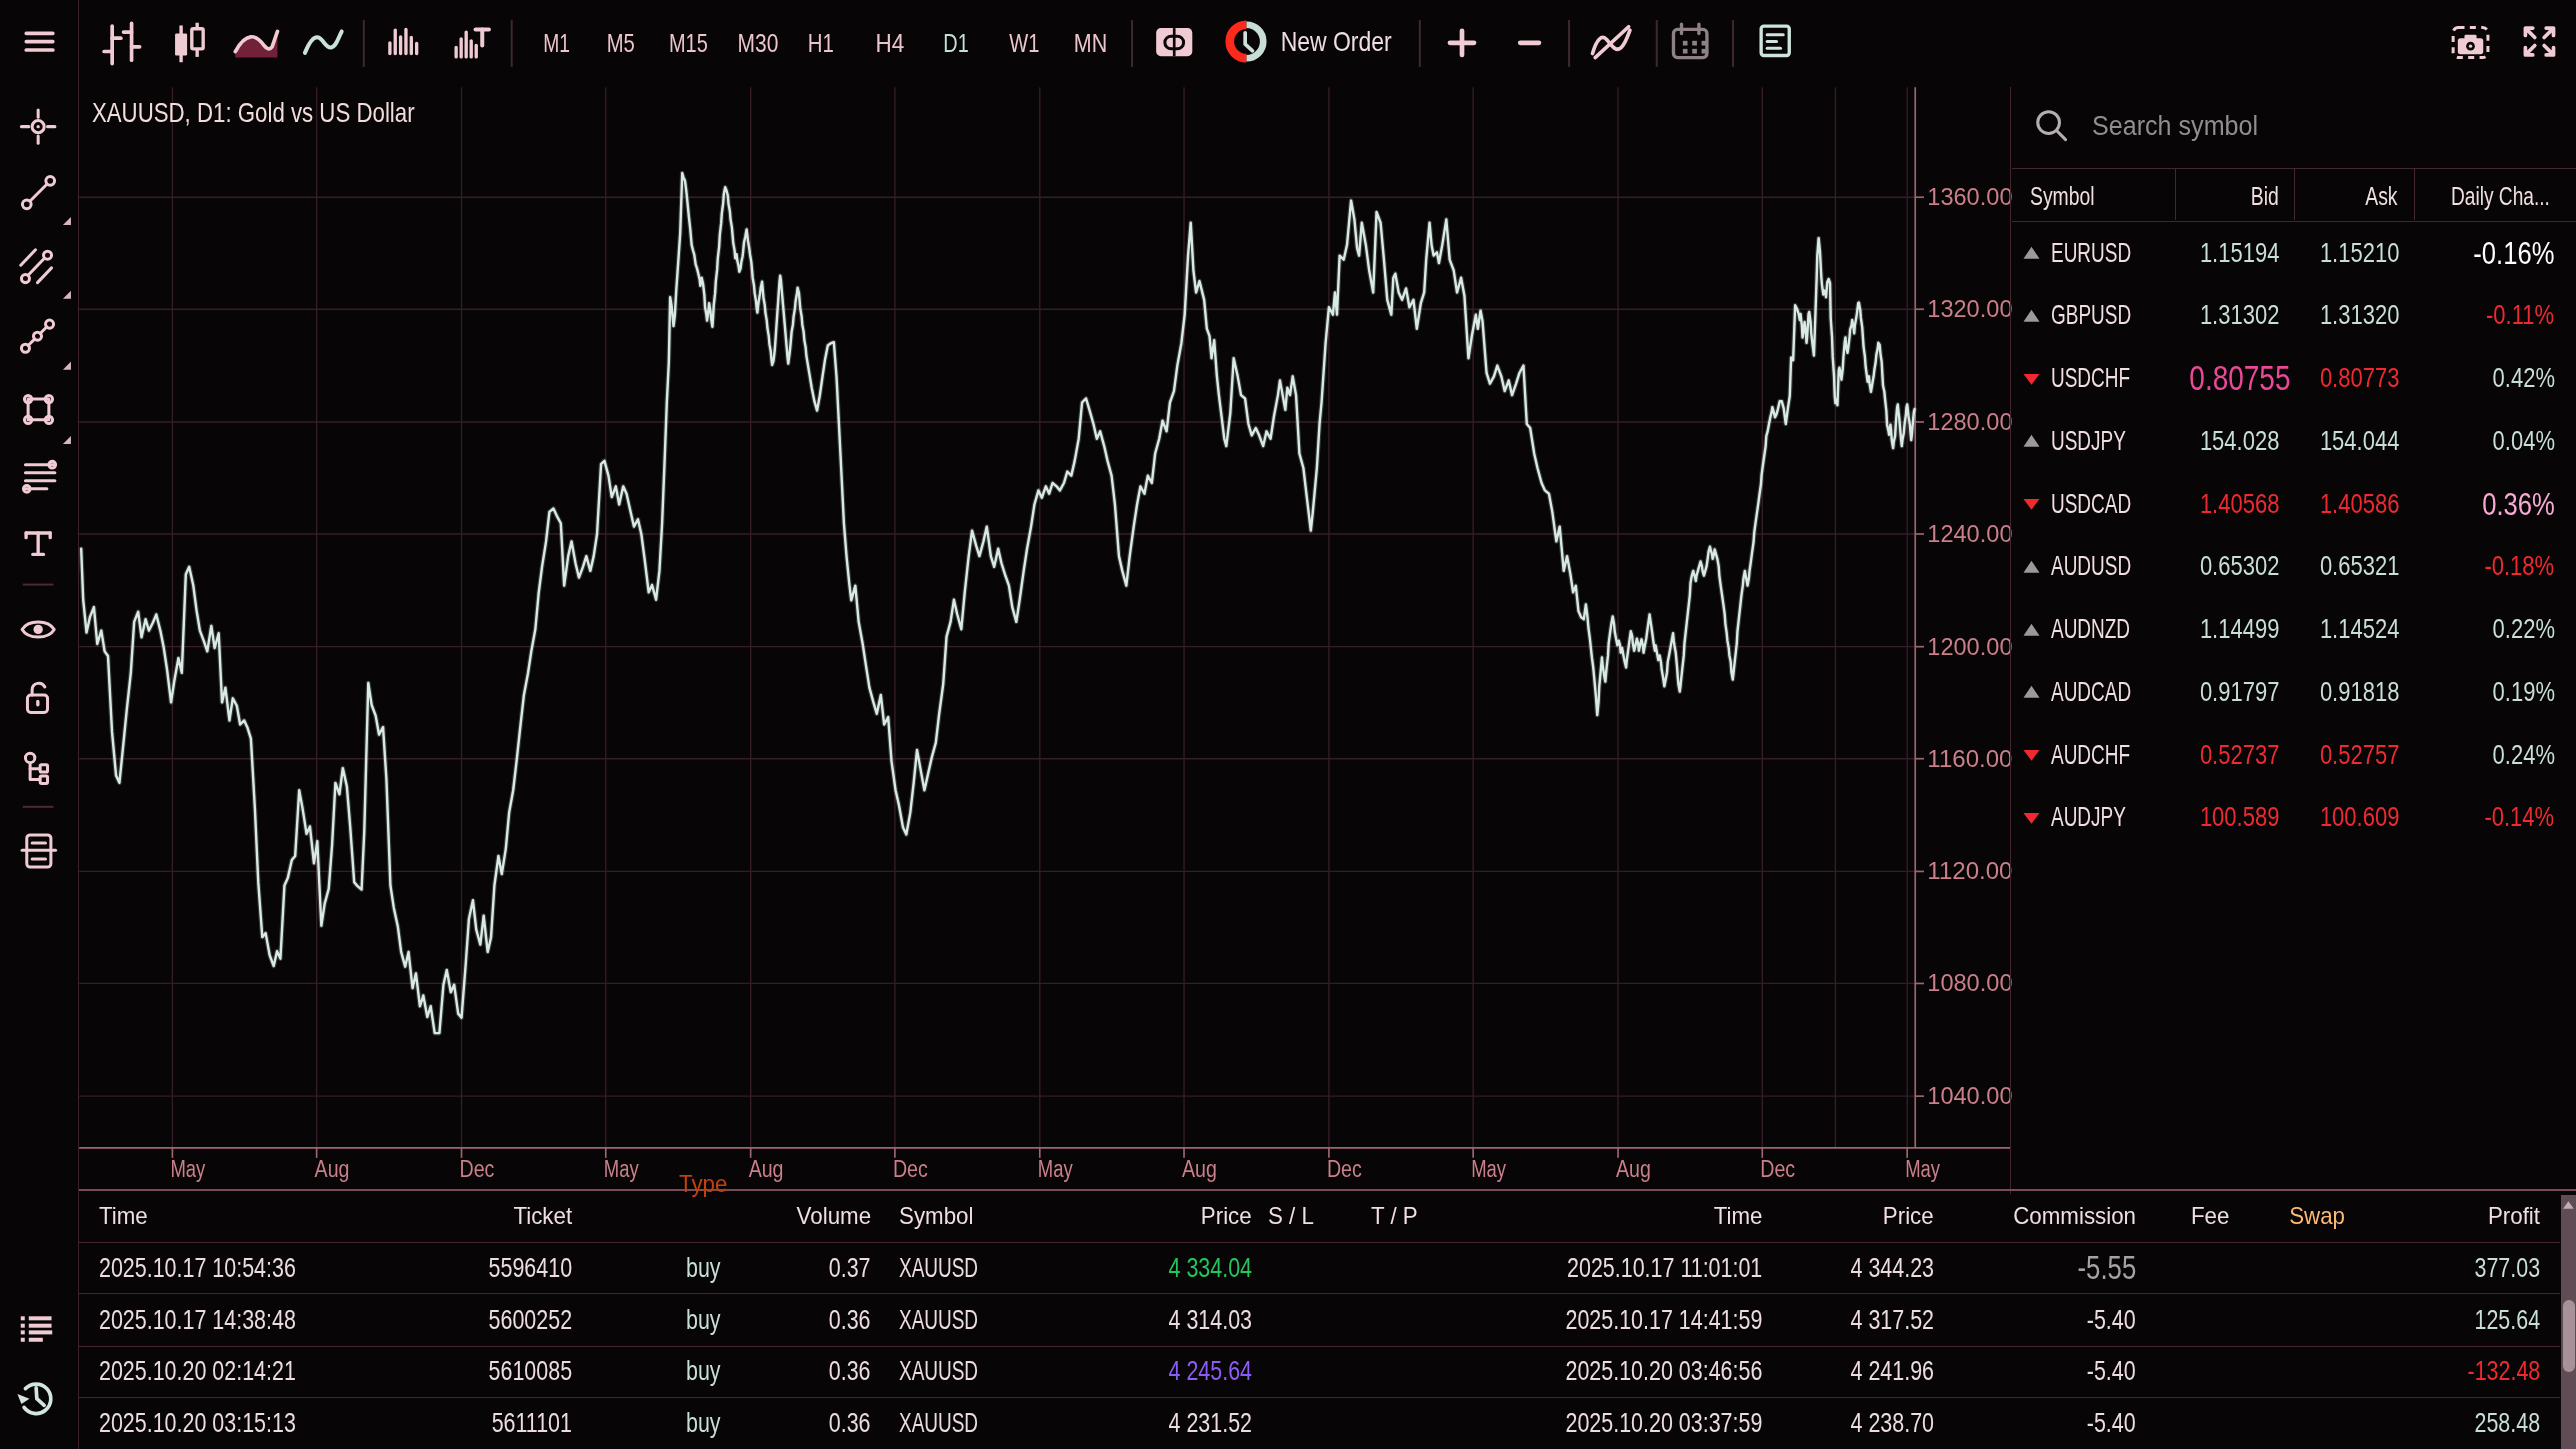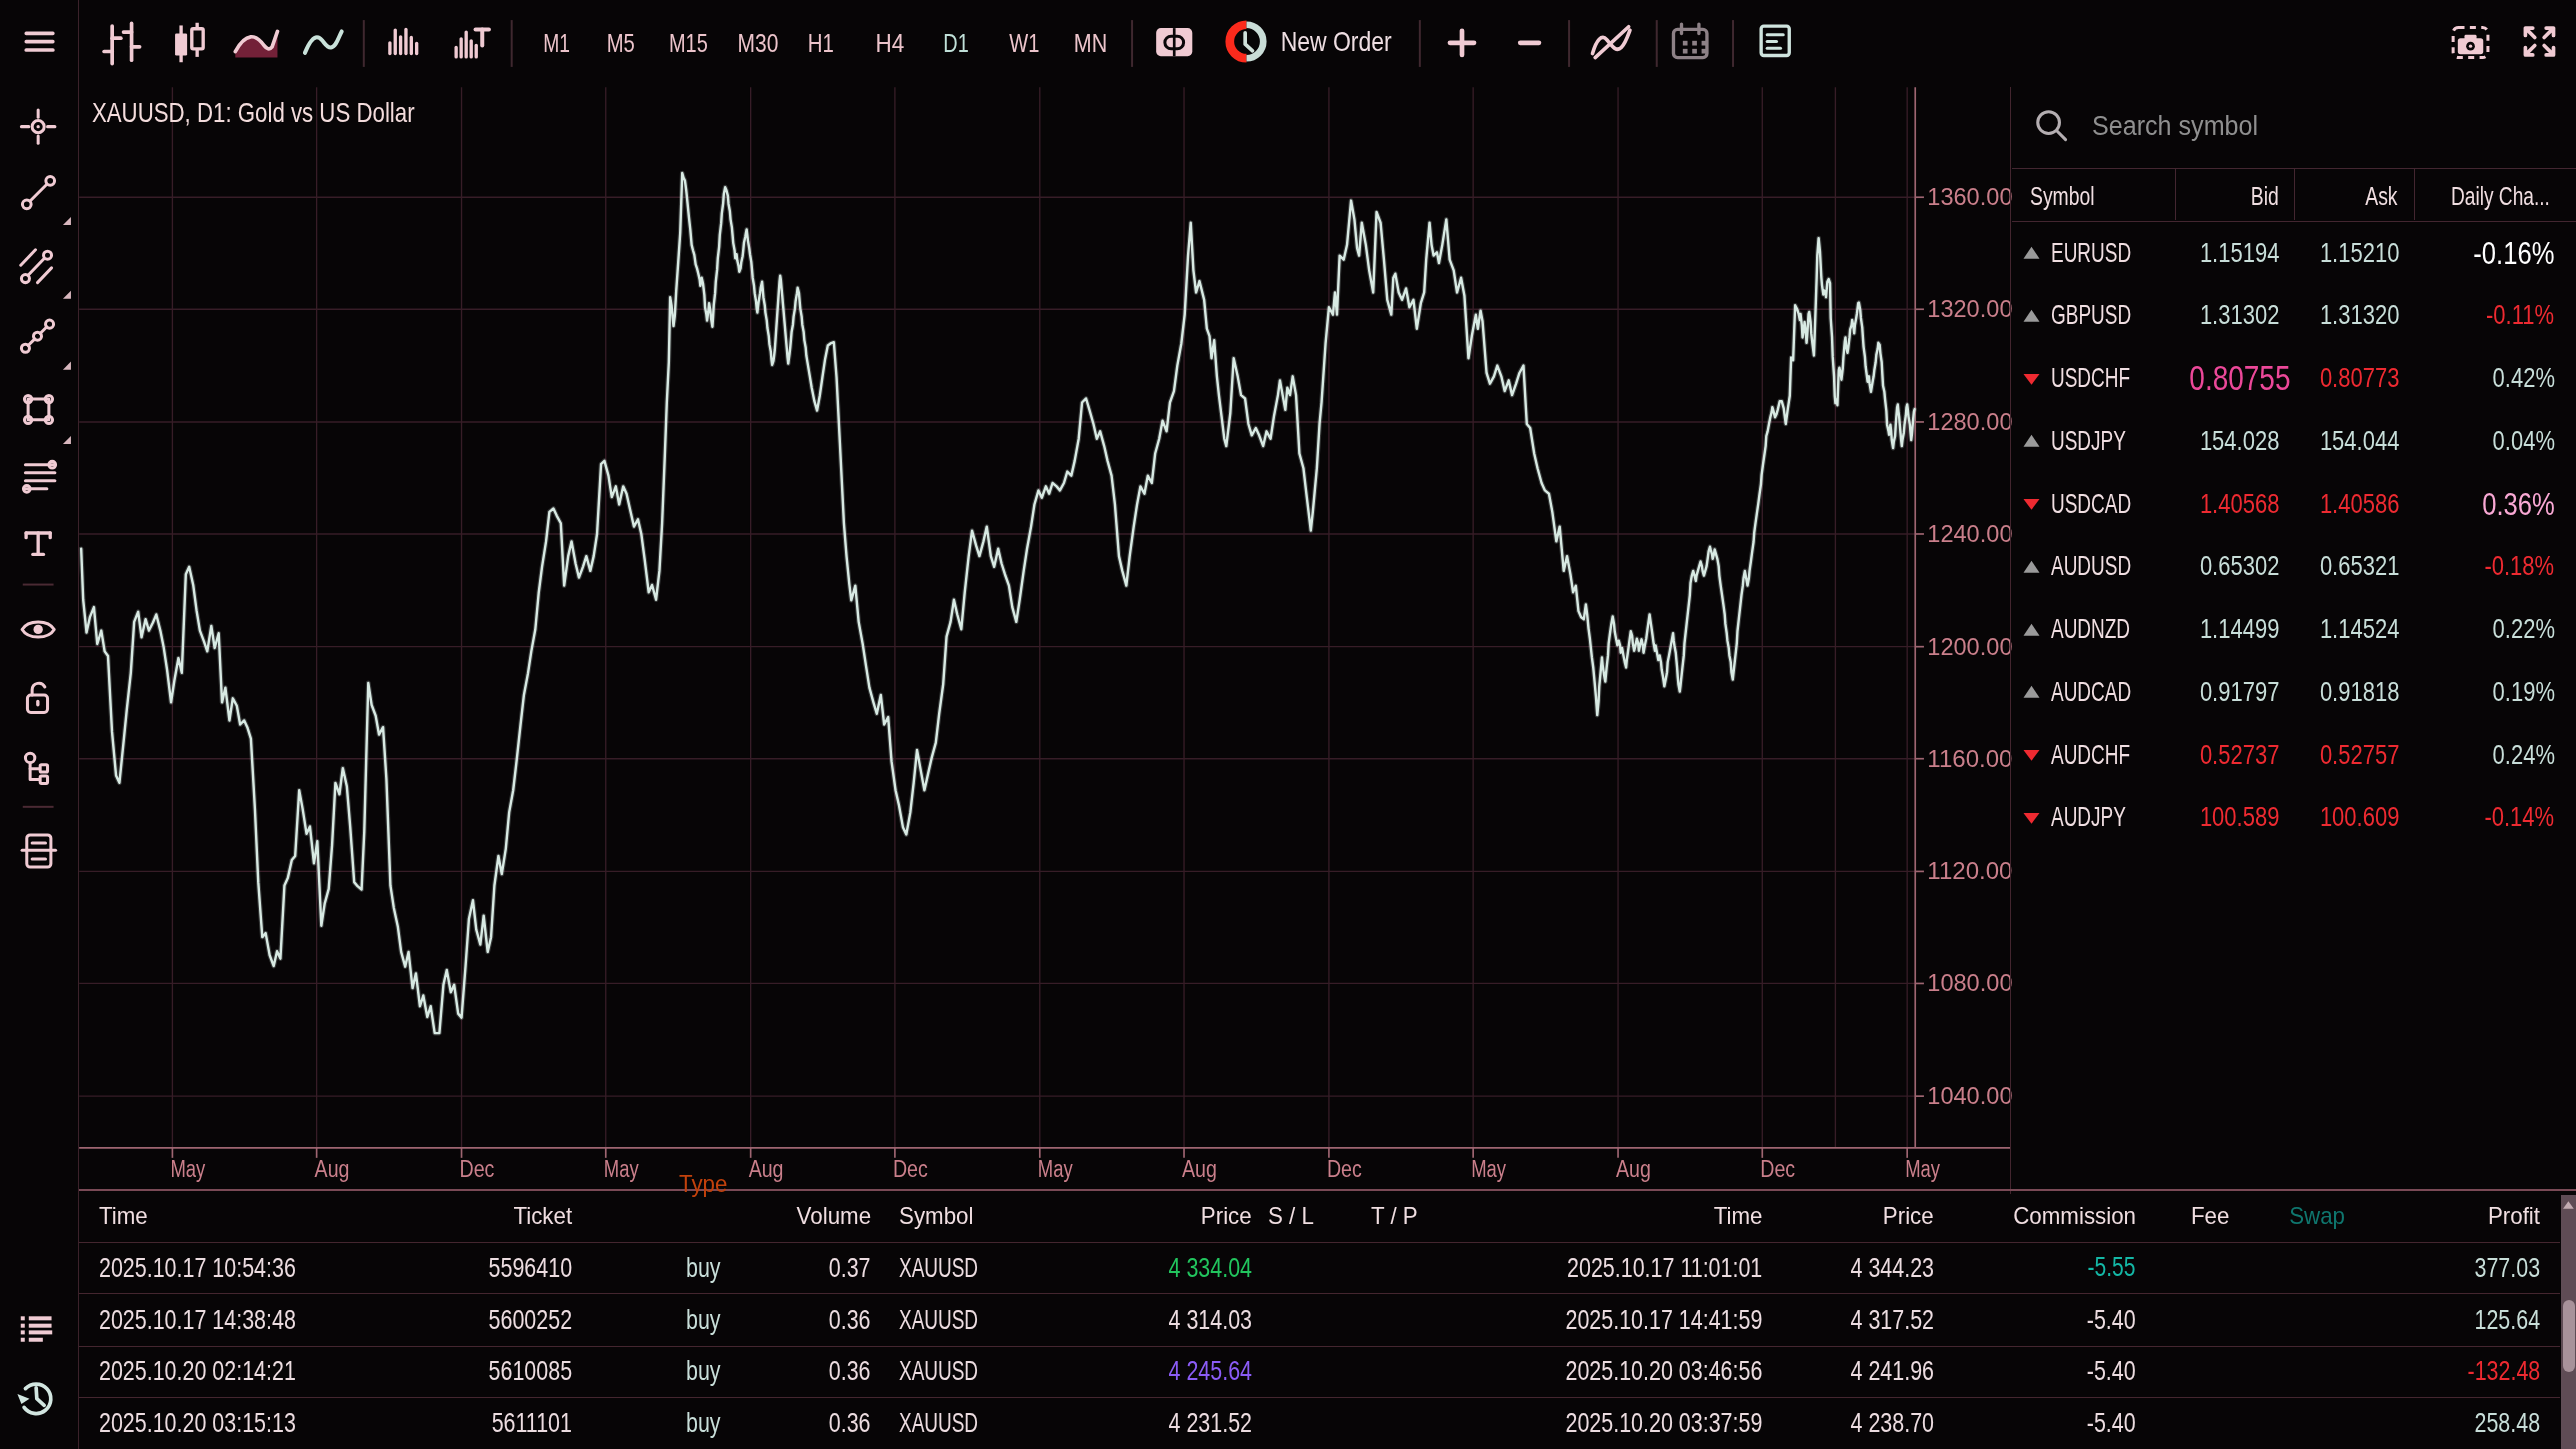--- a/index.html
+++ b/index.html
@@ -363,31 +363,31 @@
     <div style="position:absolute;left:679px;top:1184px;transform:translateY(-50%);font-size:24px;color:#c2410c"><span style="display:inline-block;transform:scaleX(0.93);transform-origin:0 50%">Type</span></div>
     <div style="position:absolute;right:1705px;top:1216px;transform:translateY(-50%);font-size:24px;color:#f0dee1"><span style="display:inline-block;transform:scaleX(0.93);transform-origin:100% 50%">Volume</span></div>
     <div style="position:absolute;left:899px;top:1216px;transform:translateY(-50%);font-size:24px;color:#f0dee1"><span style="display:inline-block;transform:scaleX(0.93);transform-origin:0 50%">Symbol</span></div>
     <div style="position:absolute;right:1324px;top:1216px;transform:translateY(-50%);font-size:24px;color:#f0dee1"><span style="display:inline-block;transform:scaleX(0.93);transform-origin:100% 50%">Price</span></div>
     <div style="position:absolute;left:1268px;top:1216px;transform:translateY(-50%);font-size:24px;color:#f0dee1"><span style="display:inline-block;transform:scaleX(0.93);transform-origin:0 50%">S / L</span></div>
     <div style="position:absolute;left:1371px;top:1216px;transform:translateY(-50%);font-size:24px;color:#f0dee1"><span style="display:inline-block;transform:scaleX(0.93);transform-origin:0 50%">T / P</span></div>
     <div style="position:absolute;right:814px;top:1216px;transform:translateY(-50%);font-size:24px;color:#f0dee1"><span style="display:inline-block;transform:scaleX(0.93);transform-origin:100% 50%">Time</span></div>
     <div style="position:absolute;right:642px;top:1216px;transform:translateY(-50%);font-size:24px;color:#f0dee1"><span style="display:inline-block;transform:scaleX(0.93);transform-origin:100% 50%">Price</span></div>
     <div style="position:absolute;right:440px;top:1216px;transform:translateY(-50%);font-size:24px;color:#f0dee1"><span style="display:inline-block;transform:scaleX(0.93);transform-origin:100% 50%">Commission</span></div>
     <div style="position:absolute;right:347px;top:1216px;transform:translateY(-50%);font-size:24px;color:#f0dee1"><span style="display:inline-block;transform:scaleX(0.93);transform-origin:100% 50%">Fee</span></div>
-    <div style="position:absolute;right:231px;top:1216px;transform:translateY(-50%);font-size:24px;color:#0f766e"><span style="display:inline-block;transform:scaleX(0.93);transform-origin:100% 50%">Swap</span></div>
+    <div style="position:absolute;right:231px;top:1216px;transform:translateY(-50%);font-size:24px;color:#fdba74"><span style="display:inline-block;transform:scaleX(0.93);transform-origin:100% 50%">Swap</span></div>
     <div style="position:absolute;right:36px;top:1216px;transform:translateY(-50%);font-size:24px;color:#f0dee1"><span style="display:inline-block;transform:scaleX(0.93);transform-origin:100% 50%">Profit</span></div>
     <div style="position:absolute;left:99px;top:1268px;transform:translateY(-50%);font-size:27.5px;color:#ecdce0"><span style="display:inline-block;transform:scaleX(0.78);transform-origin:0 50%">2025.10.17 10:54:36</span></div>
     <div style="position:absolute;right:2004px;top:1268px;transform:translateY(-50%);font-size:27.5px;color:#ecdce0"><span style="display:inline-block;transform:scaleX(0.78);transform-origin:100% 50%">5596410</span></div>
     <div style="position:absolute;left:686px;top:1268px;transform:translateY(-50%);font-size:27.5px;color:#ecdce0;color:#c8ded9"><span style="display:inline-block;transform:scaleX(0.78);transform-origin:0 50%">buy</span></div>
     <div style="position:absolute;right:1705px;top:1268px;transform:translateY(-50%);font-size:27.5px;color:#ecdce0"><span style="display:inline-block;transform:scaleX(0.78);transform-origin:100% 50%">0.37</span></div>
     <div style="position:absolute;left:899px;top:1268px;transform:translateY(-50%);font-size:27.5px;color:#ecdce0"><span style="display:inline-block;transform:scaleX(0.69);transform-origin:0 50%">XAUUSD</span></div>
     <div style="position:absolute;right:1324px;top:1268px;transform:translateY(-50%);font-size:27.5px;color:#22c55e"><span style="display:inline-block;transform:scaleX(0.78);transform-origin:100% 50%">4 334.04</span></div>
     <div style="position:absolute;right:814px;top:1268px;transform:translateY(-50%);font-size:27.5px;color:#ecdce0"><span style="display:inline-block;transform:scaleX(0.78);transform-origin:100% 50%">2025.10.17 11:01:01</span></div>
     <div style="position:absolute;right:642px;top:1268px;transform:translateY(-50%);font-size:27.5px;color:#ecdce0"><span style="display:inline-block;transform:scaleX(0.78);transform-origin:100% 50%">4 344.23</span></div>
-    <div style="position:absolute;right:440px;top:1268px;transform:translateY(-50%);font-size:27px;color:#14b8a6"><span style="display:inline-block;transform:scaleX(0.78);transform-origin:100% 50%">-5.55</span></div>
+    <div style="position:absolute;right:440px;top:1268px;transform:translateY(-50%);font-size:33px;color:#a3a3a3"><span style="display:inline-block;transform:scaleX(0.78);transform-origin:100% 50%">-5.55</span></div>
     <div style="position:absolute;right:36px;top:1268px;transform:translateY(-50%);font-size:27.5px;color:#ecdce0;color:#c8ded9"><span style="display:inline-block;transform:scaleX(0.78);transform-origin:100% 50%">377.03</span></div>
     <div style="position:absolute;left:99px;top:1320px;transform:translateY(-50%);font-size:27.5px;color:#ecdce0"><span style="display:inline-block;transform:scaleX(0.78);transform-origin:0 50%">2025.10.17 14:38:48</span></div>
     <div style="position:absolute;right:2004px;top:1320px;transform:translateY(-50%);font-size:27.5px;color:#ecdce0"><span style="display:inline-block;transform:scaleX(0.78);transform-origin:100% 50%">5600252</span></div>
     <div style="position:absolute;left:686px;top:1320px;transform:translateY(-50%);font-size:27.5px;color:#ecdce0;color:#c8ded9"><span style="display:inline-block;transform:scaleX(0.78);transform-origin:0 50%">buy</span></div>
     <div style="position:absolute;right:1705px;top:1320px;transform:translateY(-50%);font-size:27.5px;color:#ecdce0"><span style="display:inline-block;transform:scaleX(0.78);transform-origin:100% 50%">0.36</span></div>
     <div style="position:absolute;left:899px;top:1320px;transform:translateY(-50%);font-size:27.5px;color:#ecdce0"><span style="display:inline-block;transform:scaleX(0.69);transform-origin:0 50%">XAUUSD</span></div>
     <div style="position:absolute;right:1324px;top:1320px;transform:translateY(-50%);font-size:27.5px;color:#ecdce0"><span style="display:inline-block;transform:scaleX(0.78);transform-origin:100% 50%">4 314.03</span></div>
     <div style="position:absolute;right:814px;top:1320px;transform:translateY(-50%);font-size:27.5px;color:#ecdce0"><span style="display:inline-block;transform:scaleX(0.78);transform-origin:100% 50%">2025.10.17 14:41:59</span></div>
     <div style="position:absolute;right:642px;top:1320px;transform:translateY(-50%);font-size:27.5px;color:#ecdce0"><span style="display:inline-block;transform:scaleX(0.78);transform-origin:100% 50%">4 317.52</span></div>
     <div style="position:absolute;right:440px;top:1320px;transform:translateY(-50%);font-size:27.5px;color:#ecdce0"><span style="display:inline-block;transform:scaleX(0.78);transform-origin:100% 50%">-5.40</span></div>

